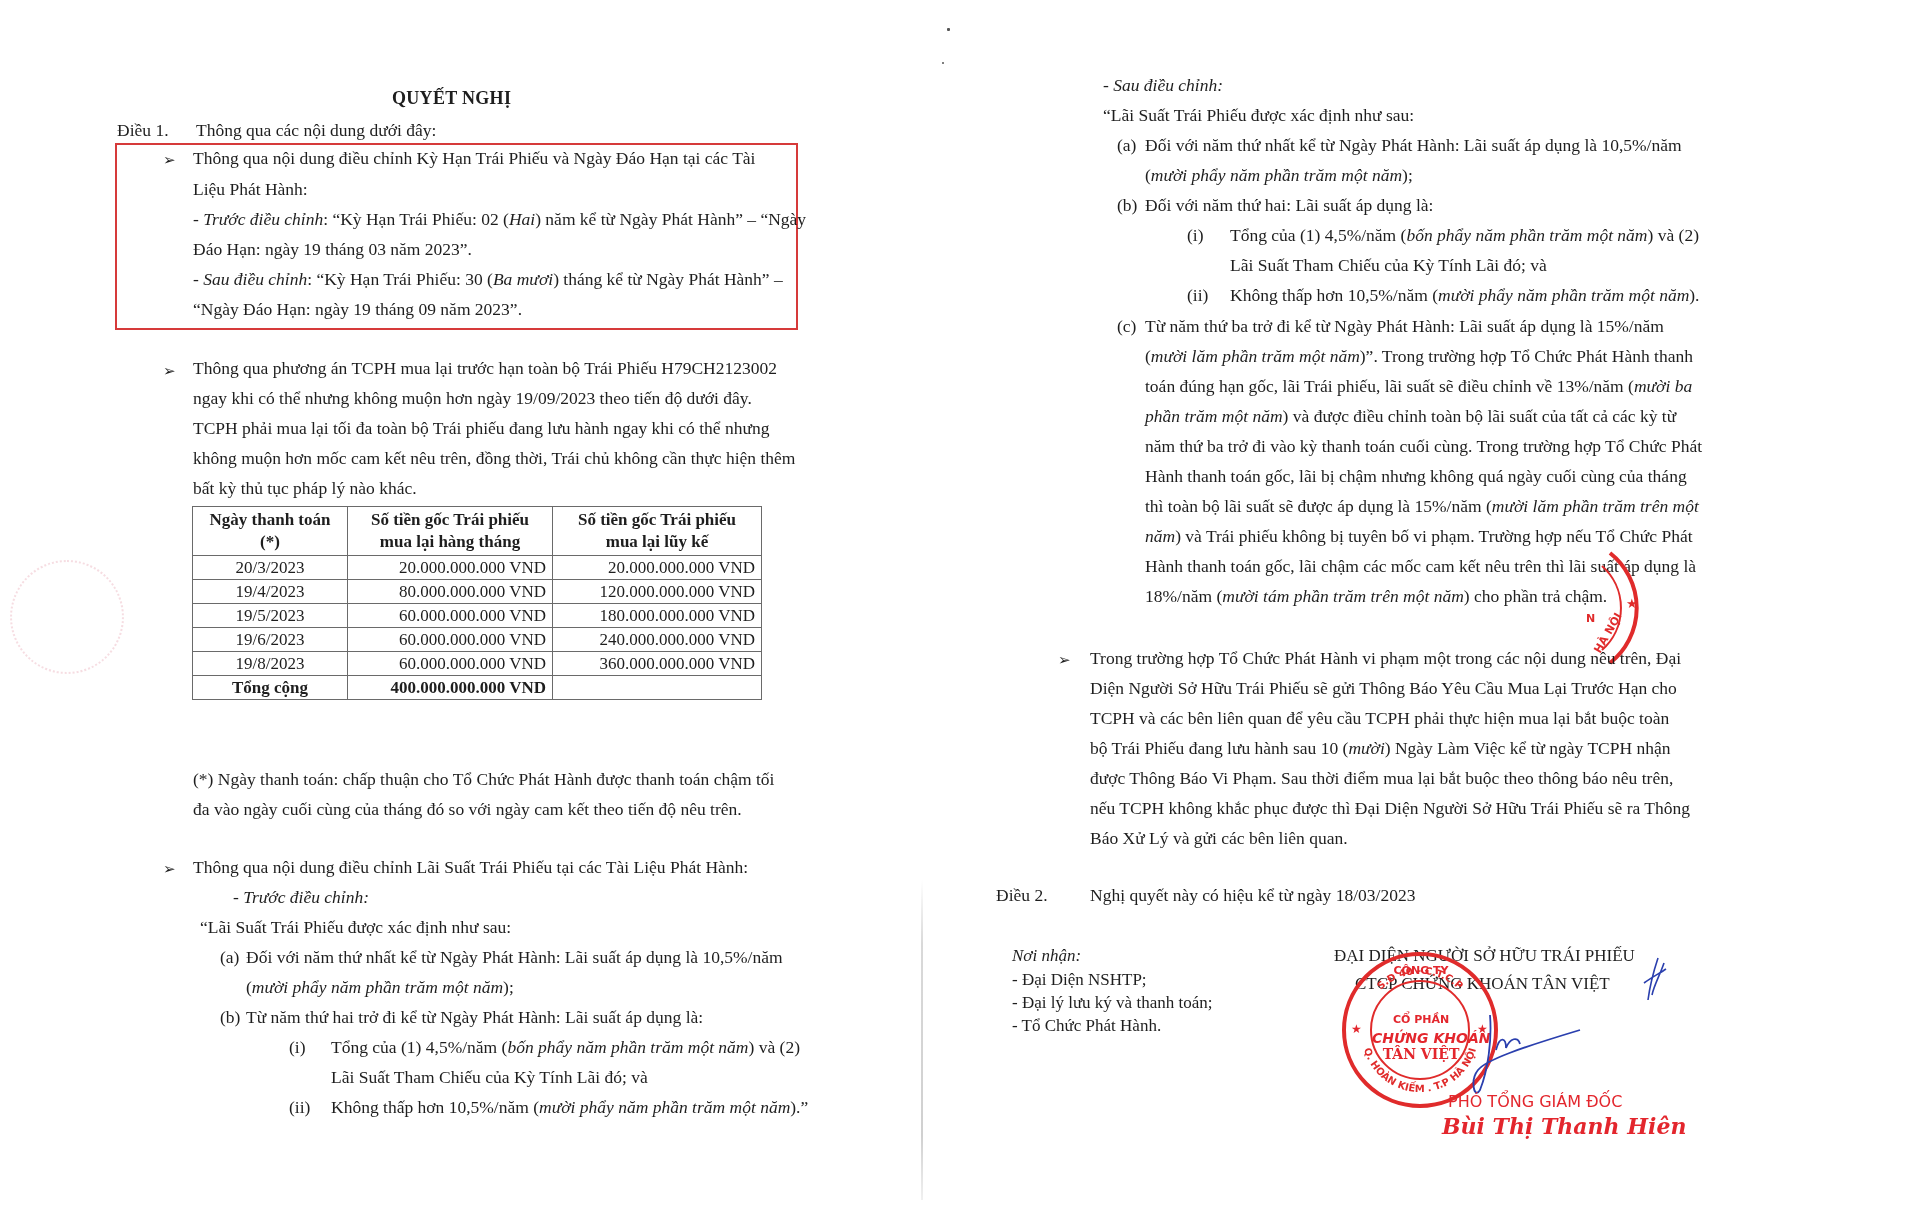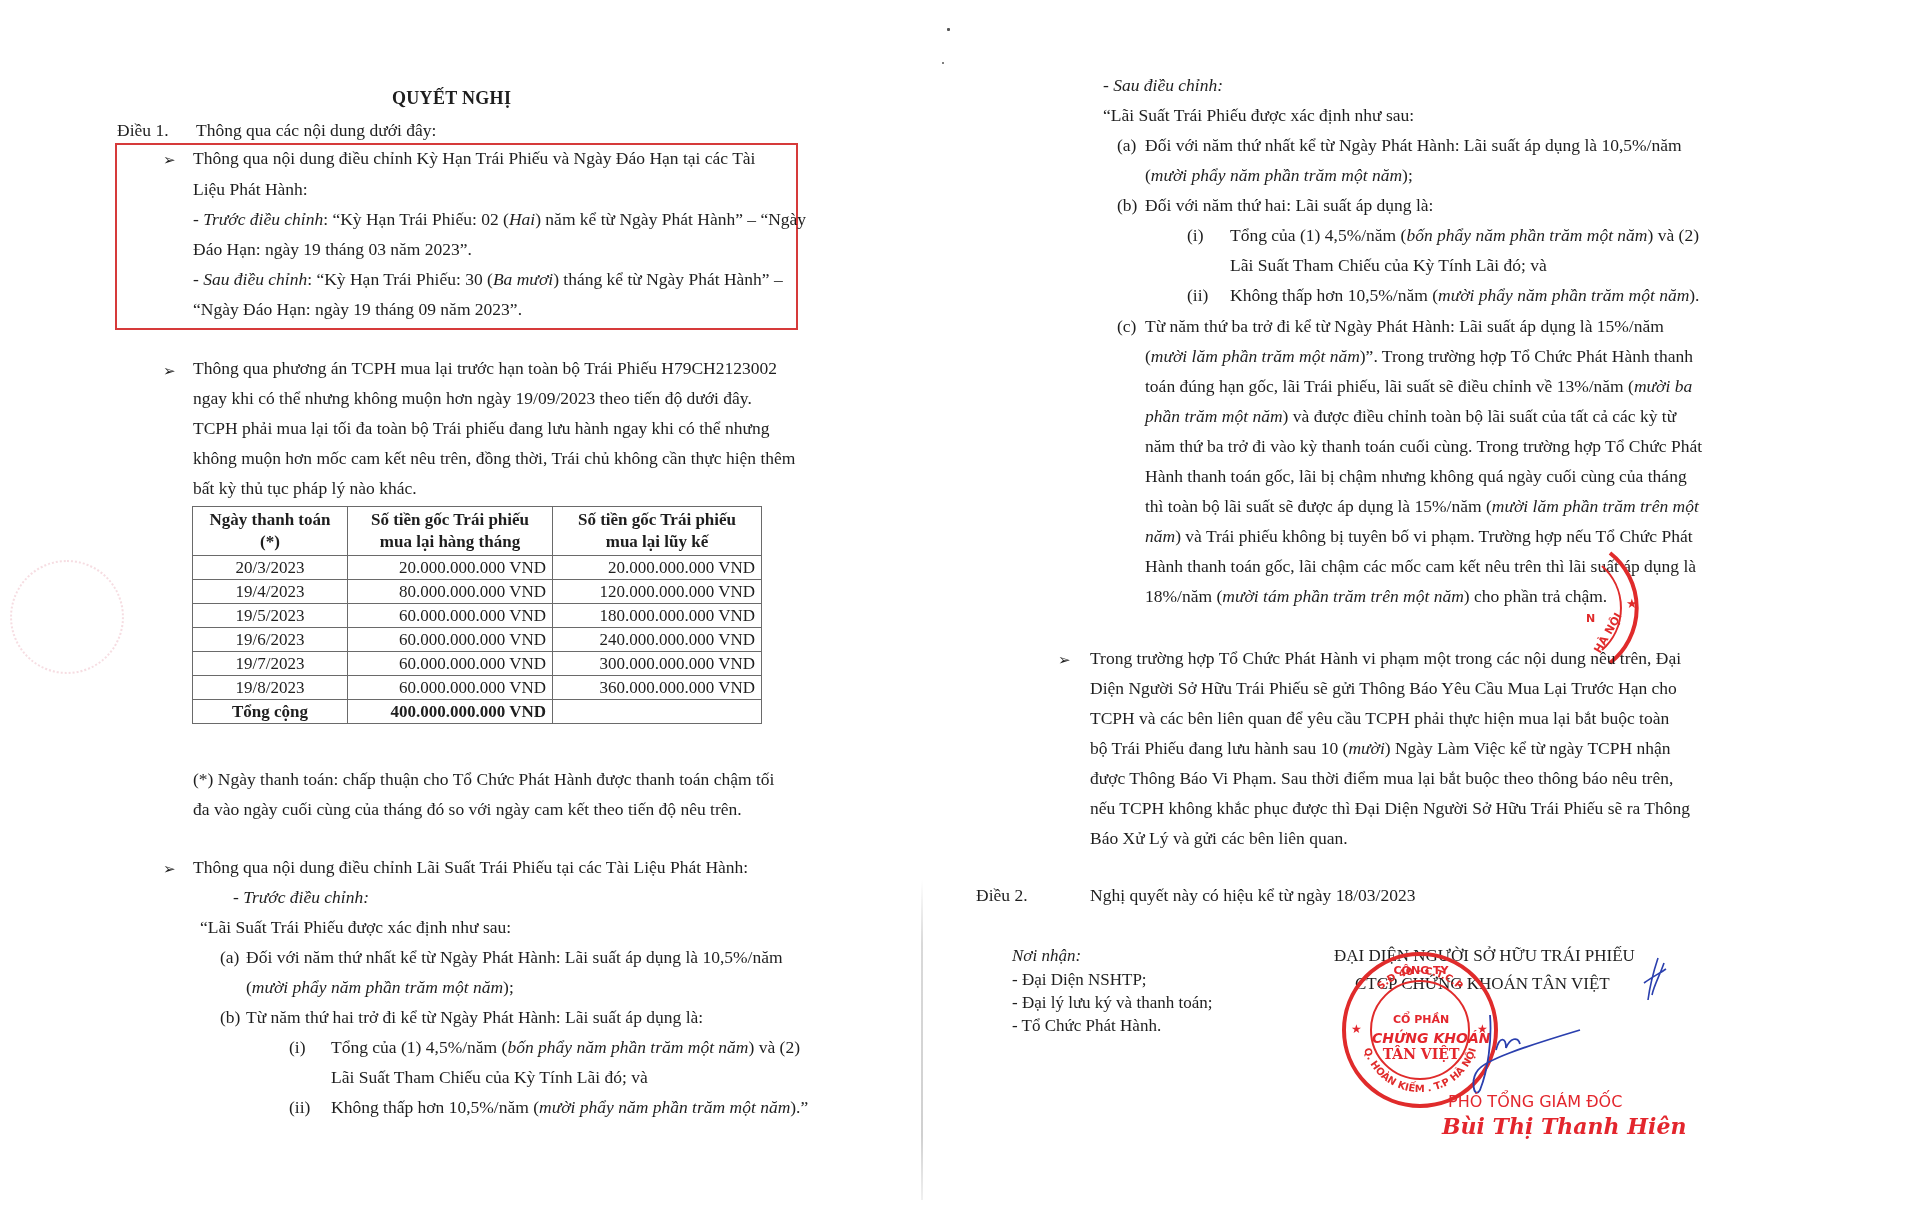--- a/index.html
+++ b/index.html
@@ -93,25 +93,20 @@
         <td class="date">19/5/2023</td>
         <td class="num">60.000.000.000 VND</td>
         <td class="num">180.000.000.000 VND</td>
       </tr>
     <tr>
         <td class="date">19/6/2023</td>
         <td class="num">60.000.000.000 VND</td>
         <td class="num">240.000.000.000 VND</td>
       </tr>
     <tr>
-        <td class="date">19/7/2023</td>
-        <td class="num">60.000.000.000 VND</td>
-        <td class="num">300.000.000.000 VND</td>
-      </tr>
-    <tr>
         <td class="date">19/8/2023</td>
         <td class="num">60.000.000.000 VND</td>
         <td class="num">360.000.000.000 VND</td>
       </tr>
     <tr class="total">
         <td class="date">Tổng cộng</td>
         <td class="num">400.000.000.000 VND</td>
         <td class="num"></td>
       </tr>
   </tbody>
@@ -170,21 +165,21 @@
 
 <span class="arrow" style="left:1058px; top:651px;">➢</span>
 <div class="line" style="left:1090px; top:643px;"><span>Trong trường hợp Tổ Chức Phát Hành vi phạm một trong các nội dung nêu trên, Đại</span></div>
 <div class="line" style="left:1090px; top:673px;"><span>Diện Người Sở Hữu Trái Phiếu sẽ gửi Thông Báo Yêu Cầu Mua Lại Trước Hạn cho</span></div>
 <div class="line" style="left:1090px; top:703px;"><span>TCPH và các bên liên quan để yêu cầu TCPH phải thực hiện mua lại bắt buộc toàn</span></div>
 <div class="line" style="left:1090px; top:733px;"><span>bộ Trái Phiếu đang lưu hành sau 10 (</span><i>mười</i><span>) Ngày Làm Việc kể từ ngày TCPH nhận</span></div>
 <div class="line" style="left:1090px; top:763px;"><span>được Thông Báo Vi Phạm. Sau thời điểm mua lại bắt buộc theo thông báo nêu trên,</span></div>
 <div class="line" style="left:1090px; top:793px;"><span>nếu TCPH không khắc phục được thì Đại Diện Người Sở Hữu Trái Phiếu sẽ ra Thông</span></div>
 <div class="line" style="left:1090px; top:823px;"><span>Báo Xử Lý và gửi các bên liên quan.</span></div>
 
-<div class="line b" style="left:976px; top:880px;">Điều 2.</div>
+<div class="line b" style="left:996px; top:880px;">Điều 2.</div>
 <div class="line" style="left:1090px; top:880px;">Nghị quyết này có hiệu kể từ ngày 18/03/2023</div>
 
 <div class="abs b it" style="left:1012px; top:946px; font-size:17px;">Nơi nhận:</div>
 <div class="abs" style="left:1012px; top:970px; font-size:17px;">-  Đại Diện NSHTP;</div>
 <div class="abs" style="left:1012px; top:993px; font-size:17px;">-  Đại lý lưu ký và thanh toán;</div>
 <div class="abs" style="left:1012px; top:1016px; font-size:17px;">-  Tổ Chức Phát Hành.</div>
 
 <div class="abs b" style="left:1334px; top:946px; font-size:17px;">ĐẠI DIỆN NGƯỜI SỞ HỮU TRÁI PHIẾU</div>
 <div class="abs b" style="left:1355px; top:974px; font-size:17px;">CTCP CHỨNG KHOÁN TÂN VIỆT</div>
 

